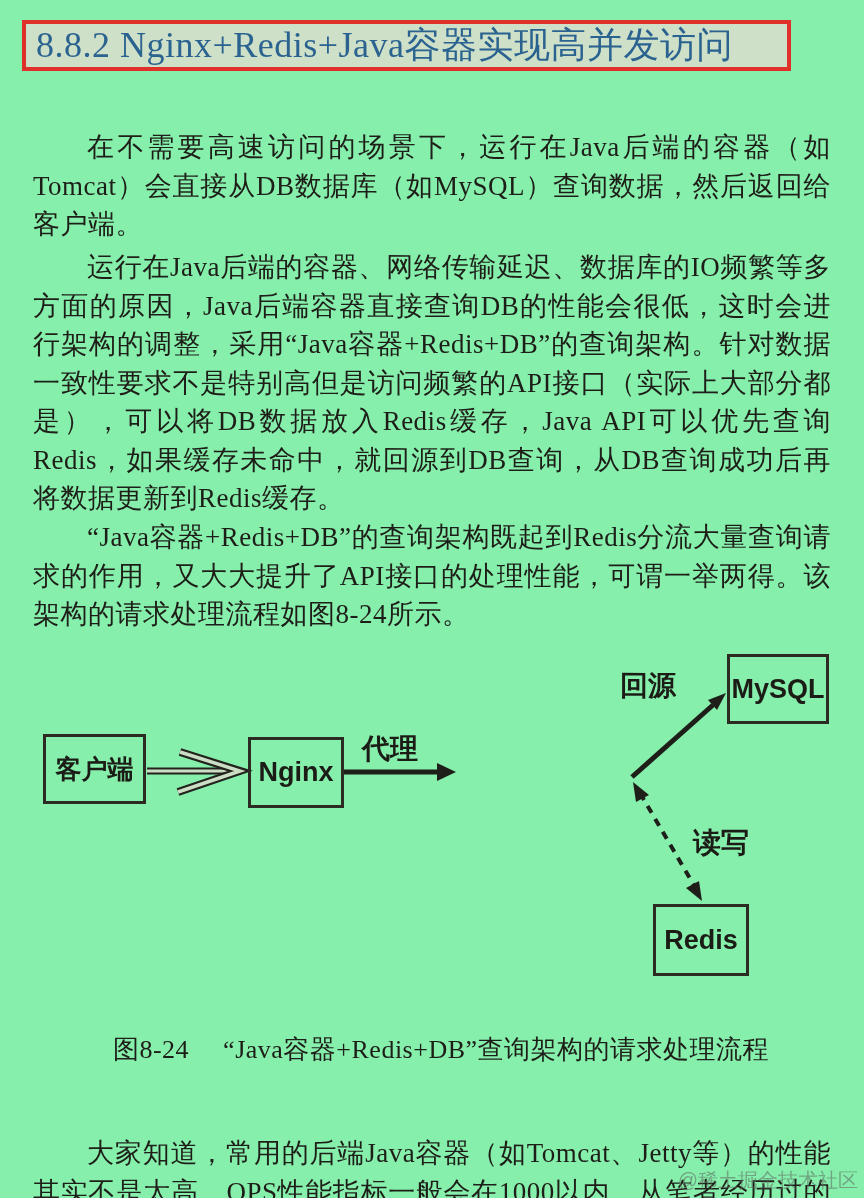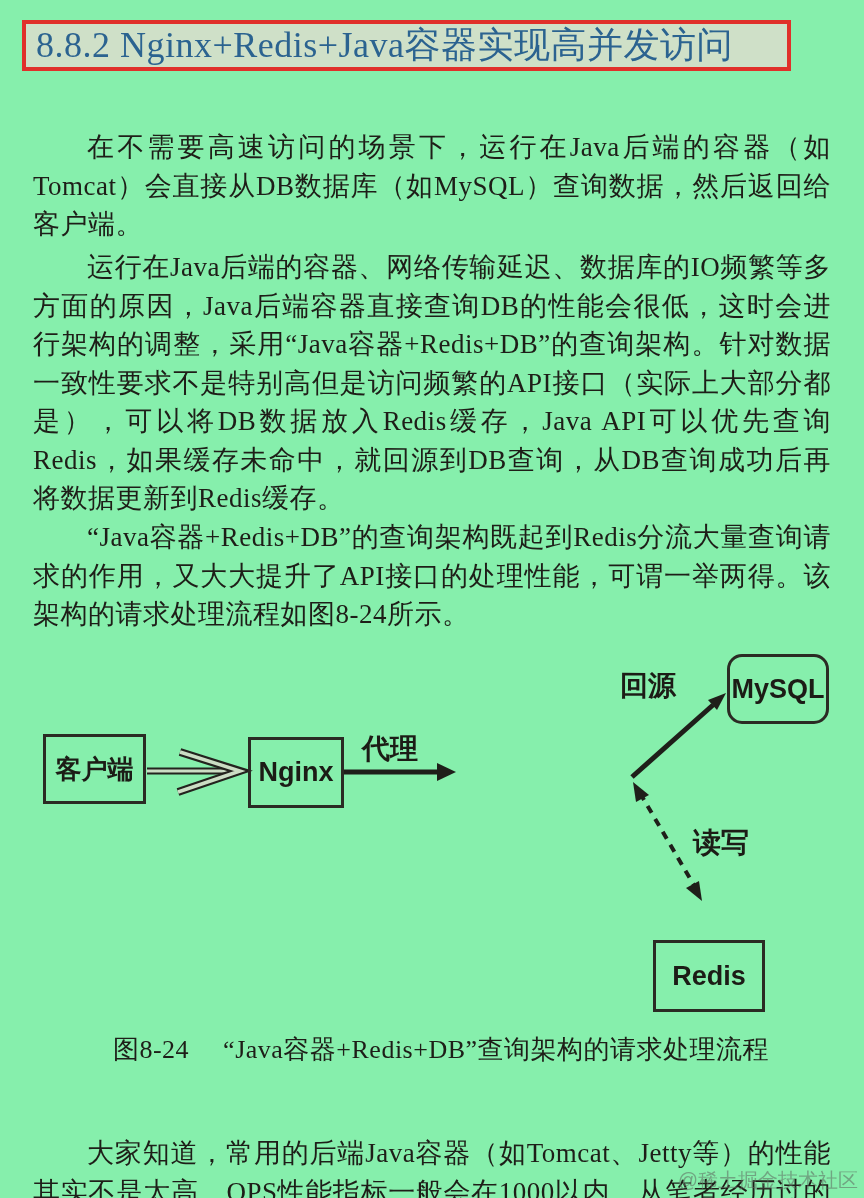--- a/index.html
+++ b/index.html
@@ -31,22 +31,22 @@
   
   .dbox {
     position:absolute; border:3px solid #2b2b24; box-sizing:border-box;
     display:flex; flex-direction:column; align-items:center; justify-content:center;
     font-family:"Liberation Sans","DejaVu Sans",sans-serif;
     font-weight:600; color:#1c1c16; text-align:center;
   }
   #client { left:43px;  top:734px; width:103px; height:70px; font-size:26px; }
   #nginx  { left:248px; top:737px; width:96px; height:71px; font-size:27px; }
   #java   { left:456px; top:739px; width:172px; height:70px; font-size:23px; line-height:29px; }
-  #mysql  { left:727px; top:654px; width:102px; height:70px; font-size:27px;border-radius:15px; }
-  #redis  { left:653px; top:940px; width:112px; height:72px; font-size:27px; }
+  #mysql  { left:727px; top:654px; width:102px; height:70px; font-size:27px; }
+  #redis  { left:653px; top:904px; width:96px; height:72px; font-size:27px; }
   .edge-label {
     position:absolute; font-family:Liberation Serif, serif;
     font-weight:600; font-size:28px; color:#1c1c16;
   }
   #proxy-label     { left:362px; top:730px; }
   #origin-label    { left:620px; top:667px; }
   #readwrite-label { left:693px; top:824px; }
   .arrows { position:absolute; left:0; top:640px; width:864px; height:360px; }
   
   .caption {

